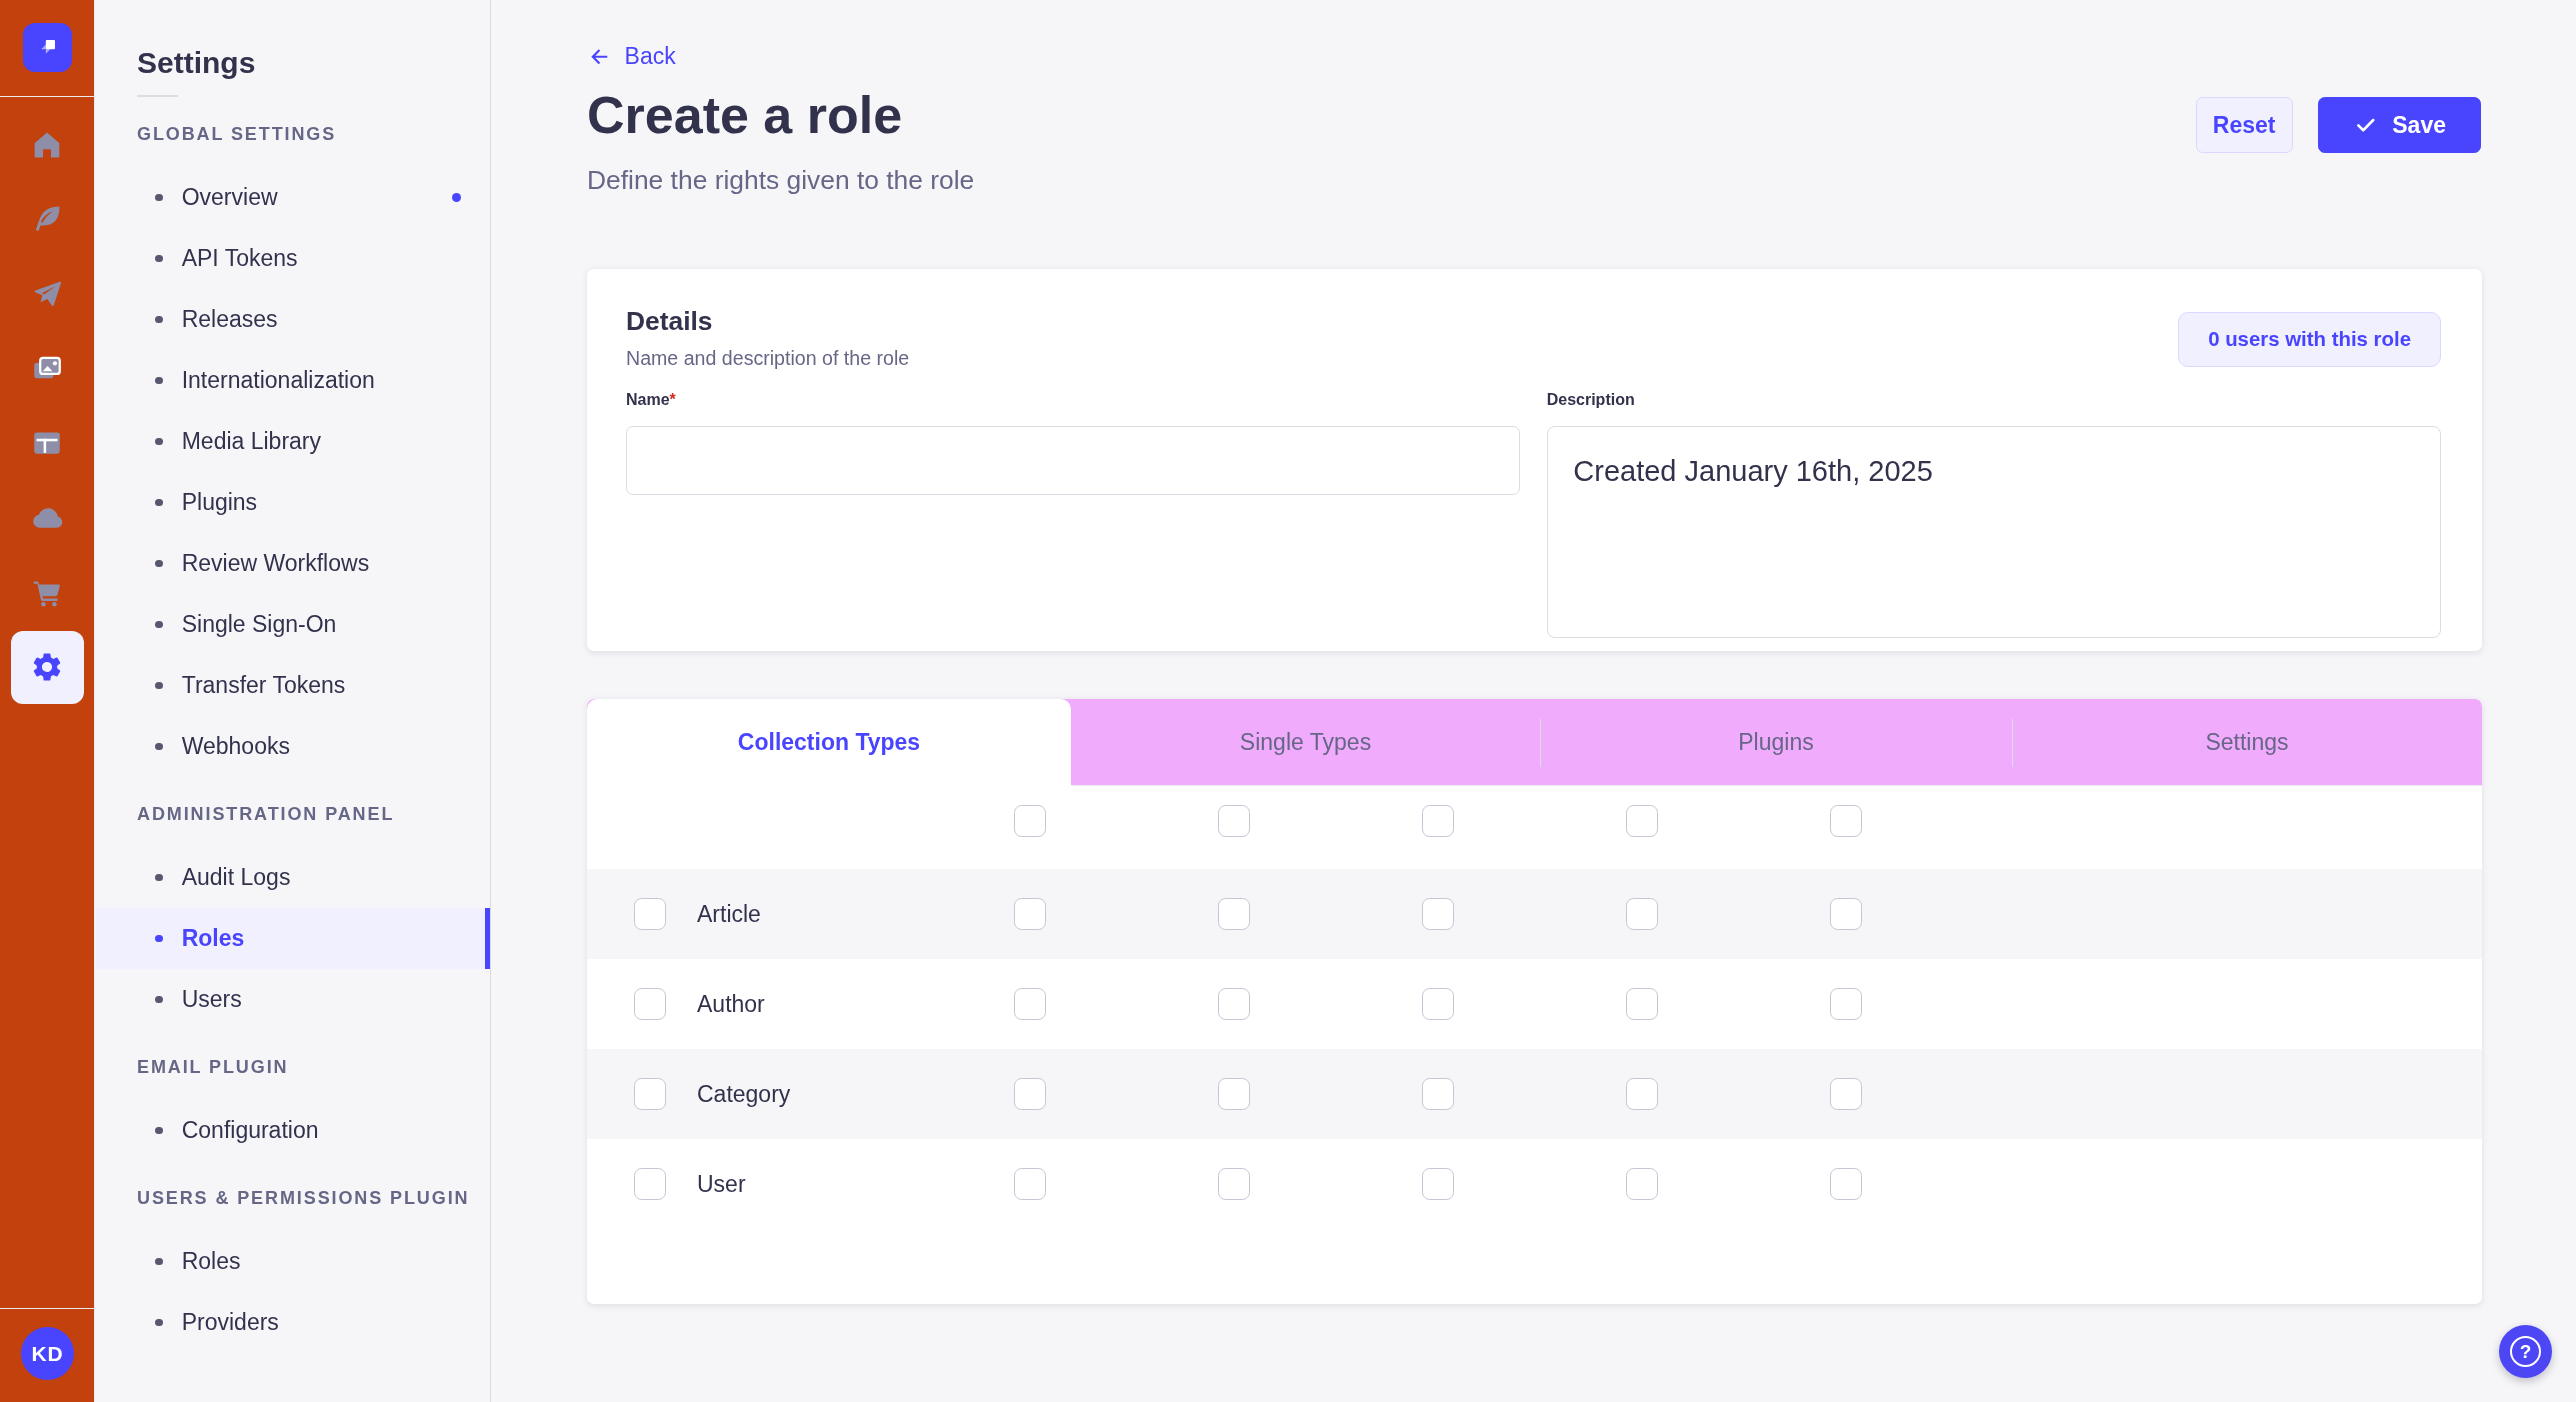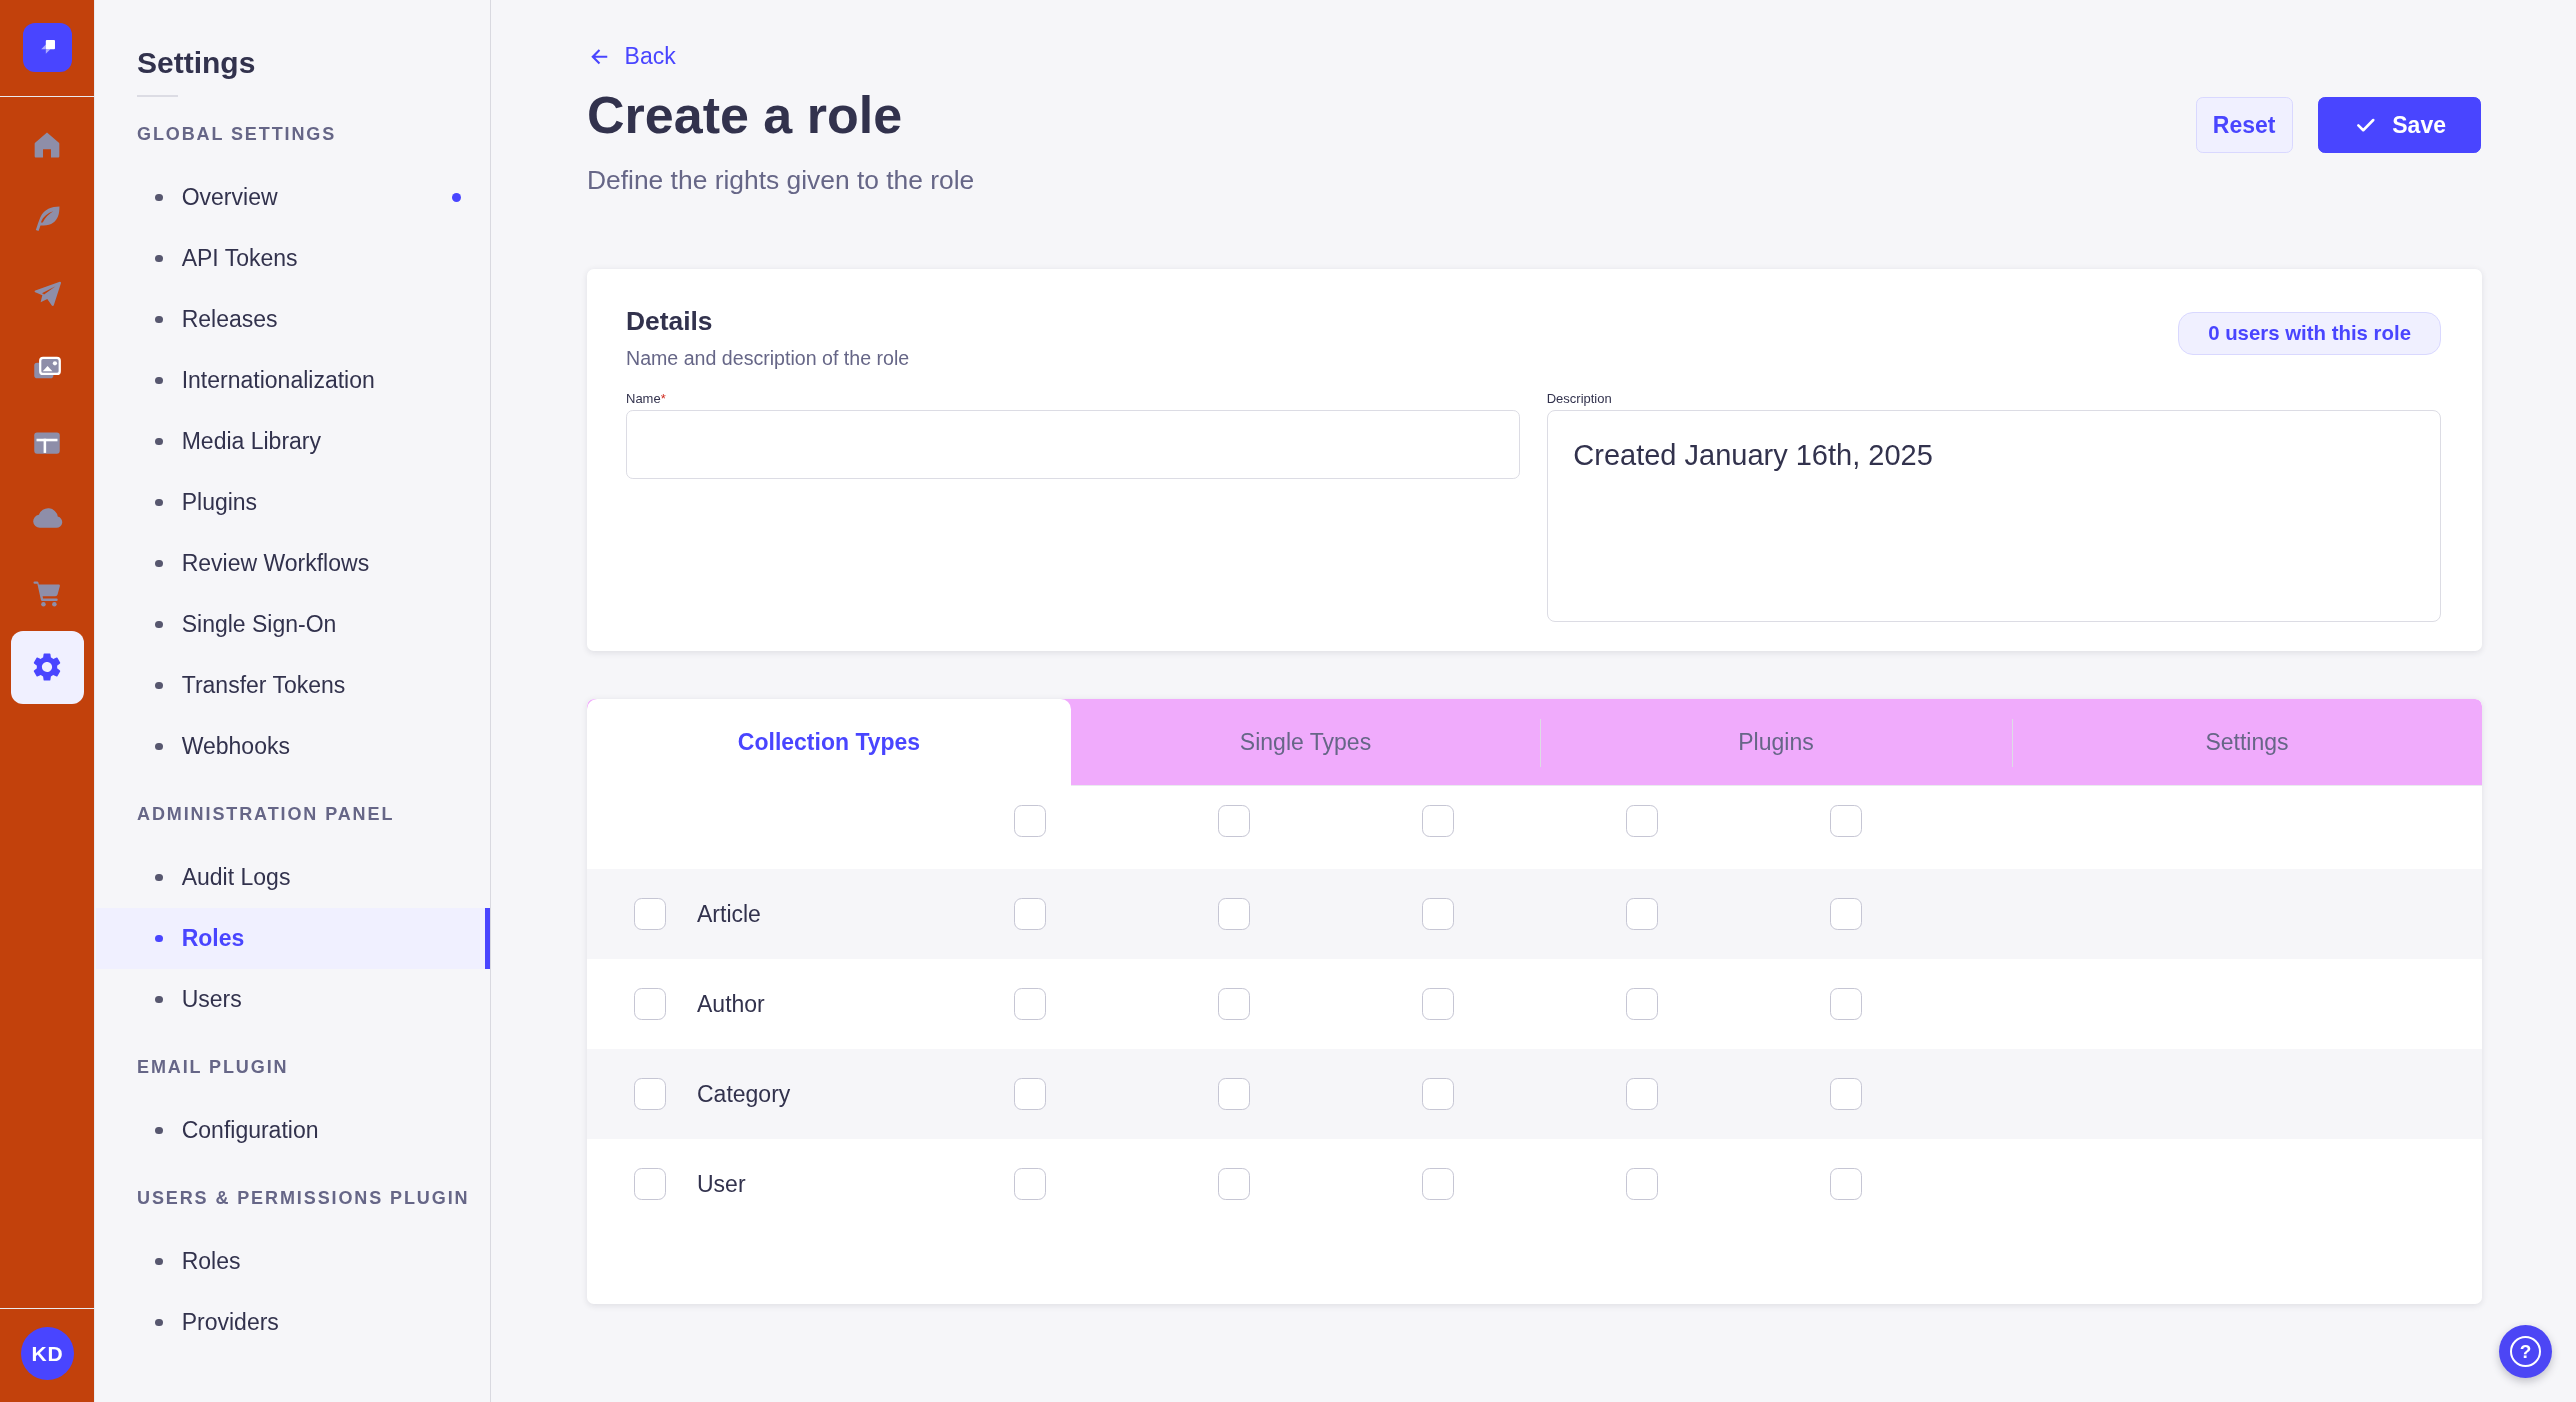--- a/index.html
+++ b/index.html
@@ -50,23 +50,23 @@
   .btn-reset { padding:0 16px; background:#f0f0ff; border:1.7px solid #d9d8ff; color:#4945ff; }
   .btn-save { padding:0 34px; background:#4945ff; border:1.7px solid #4945ff; color:#ffffff; gap:13.6px; }
   .btn-save svg { width:25.6px; height:25.6px; }
 
   .card { position:absolute; left:95px; width:1895px; background:#ffffff; border-radius:6.8px; box-shadow:0 1.7px 6.8px rgba(33,33,52,0.1); }
 
   
   .card-details { top:269px; height:382px; }
   .details-title { position:absolute; left:39px; top:37px; font-size:26.4px; font-weight:700; color:#32324d; }
   .details-subtitle { position:absolute; left:39px; top:78px; font-size:19.6px; color:#666687; }
-  .users-badge { position:absolute; right:41px; top:43px; height:43px; display:flex; align-items:center; padding:0 29px; background:#f0f0ff; border:1.7px solid #d9d8ff; border-radius:15px; color:#4945ff; font-size:20.4px; font-weight:700; cursor:pointer; }
+  .users-badge { position:absolute; right:41px; top:43px; height:55px; display:flex; align-items:center; padding:0 29px; background:#f0f0ff; border:1.7px solid #d9d8ff; border-radius:10px; color:#4945ff; font-size:20.4px; font-weight:700; cursor:pointer; }
   .form-grid { position:absolute; left:39px; right:41px; top:122px; display:grid; grid-template-columns:1fr 1fr; column-gap:26.4px; }
-  .field-label { display:block; font-size:13px; font-weight:400; color:#32324d; margin-bottom:4px; }
+  .field-label { display:block; font-size:16px; font-weight:700; color:#32324d; margin-bottom:17px; }
   .req { color:#d02b20; }
   .text-input { width:100%; height:69px; border:1.7px solid #dcdce4; border-radius:6.8px; background:#fff; font-size:23px; padding:0 25.6px; font-family:inherit; color:#32324d; outline:none; }
   .text-area { width:100%; height:212px; border:1.7px solid #dcdce4; border-radius:8px; background:#fff; font-size:29px; padding:25.6px 25.6px; font-family:inherit; color:#32324d; resize:none; outline:none; line-height:1.25; }
 
   
   .card-perms { top:699px; height:605px; border-radius:6.8px; overflow:hidden; }
   .tabs { display:grid; grid-template-columns:484px 469px 472px 1fr; height:87px; background:#f0abfc; border-bottom:0.9px solid #eaeaef; border-radius:6.8px 6.8px 0 0; }
   .tab { position:relative; display:flex; align-items:center; justify-content:center; font-size:23px; font-weight:500; color:#666687; cursor:pointer; }
   .tab.active { background:#ffffff; color:#4945ff; font-weight:600; border-radius:10.2px 10.2px 0 0; margin-bottom:-0.9px; z-index:1; }
   .tab.sep::before { content:""; position:absolute; left:0; top:19.6px; height:48px; width:0.9px; background:#dcdce4; }

